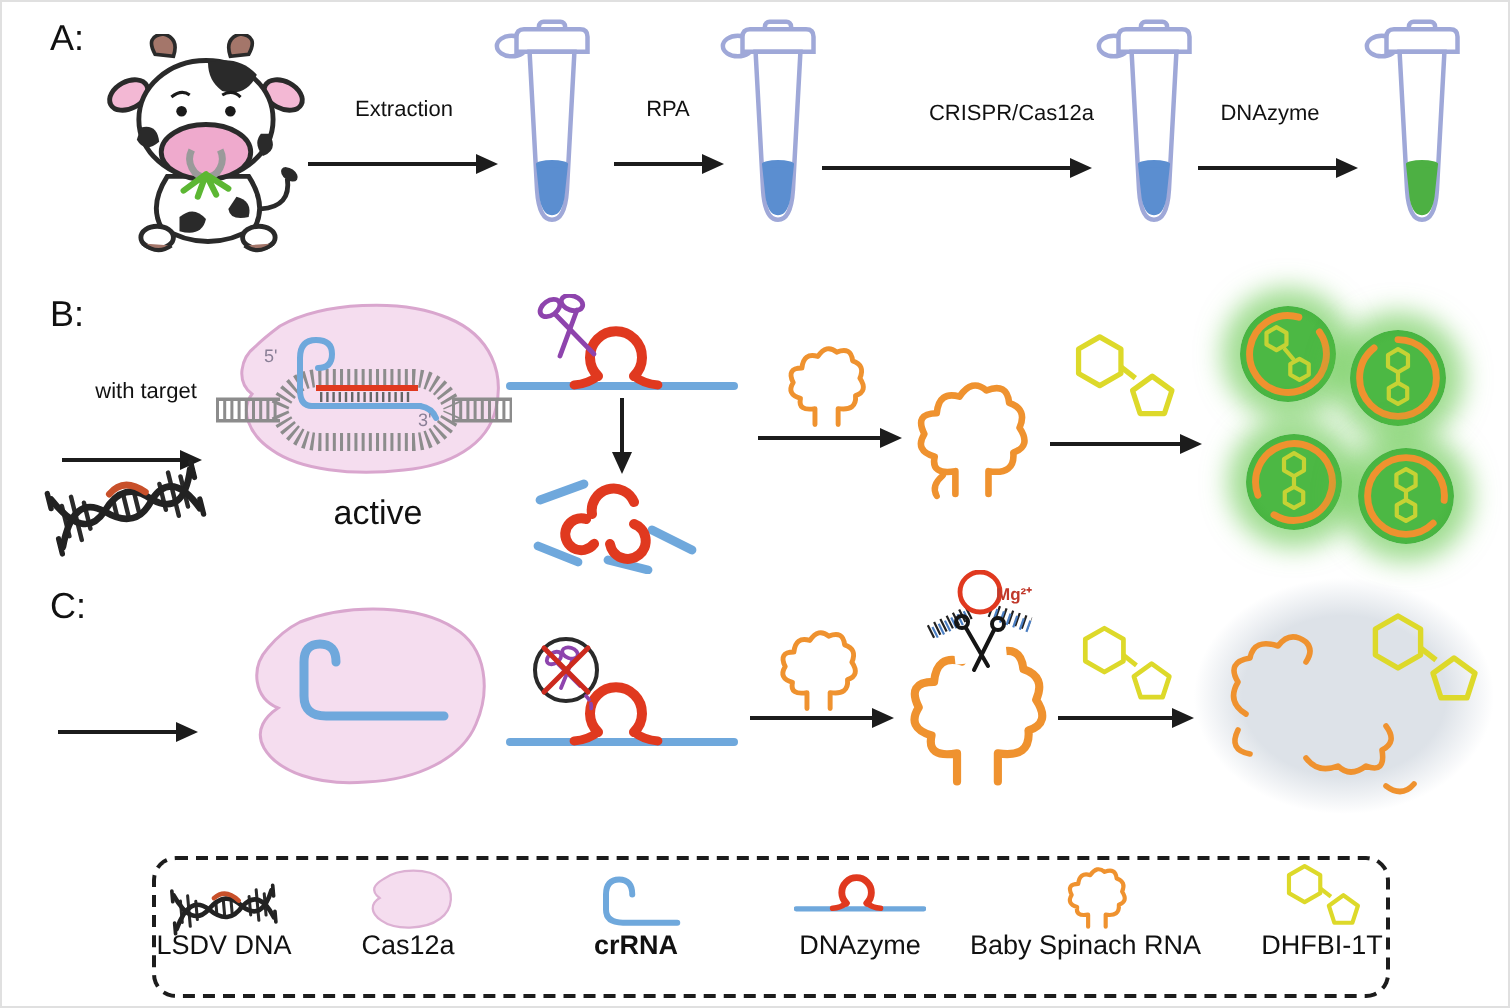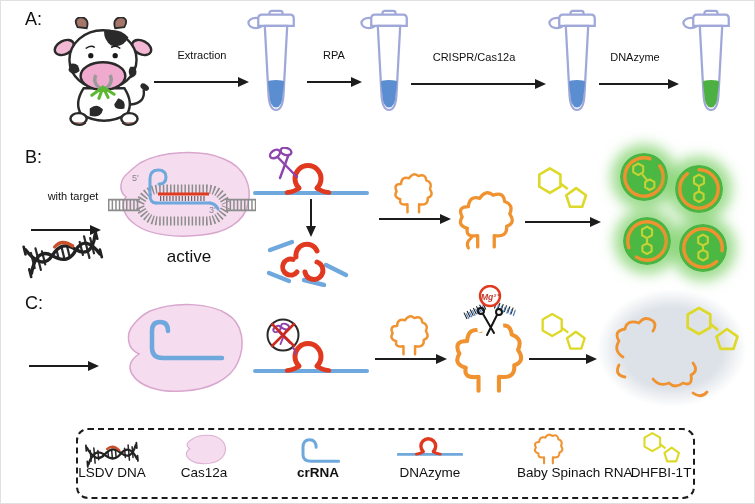--- a/index.html
+++ b/index.html
@@ -85,21 +85,21 @@
         <ellipse cx="9.5" cy="15" rx="8" ry="5.5"></ellipse>
         <rect x="24" y="2" width="14" height="6" rx="2.5"></rect>
         <path d="M16,6 h30 q4,0 4,4 v8 h-38 v-8 q0,-4 4,-4 z"></path>
         <path d="M19,18 L23,92 Q24,108 31,108 Q38,108 39,92 L43,18 Z"></path>
       </g>
       <path d="M22.4,78 L23.9,92 Q24.8,105.5 31,105.5 Q37.2,105.5 38.1,92 L39.6,78 Z" fill="#5b8ed0"></path>
       <ellipse cx="31" cy="78" rx="8.6" ry="2" fill="#5b8ed0"></ellipse>
     </svg>
   </div>
 
-  <div class="t" style="left:400px;top:50px;width:146px;">CRISPR/Cas12a</div>
+  <div class="t" style="left:400px;top:50px;width:146px;text-align:right;">CRISPR/Cas12a</div>
   <div class="arrow" style="left:410px;top:82px;width:125px;"></div>
 
   <div class="abs" style="left:547px;top:8px;">
     <svg width="58" height="114" viewBox="0 0 62 122">
       <g fill="#fff" stroke="#9fa8d8" stroke-width="2.4">
         <ellipse cx="9.5" cy="15" rx="8" ry="5.5"></ellipse>
         <rect x="24" y="2" width="14" height="6" rx="2.5"></rect>
         <path d="M16,6 h30 q4,0 4,4 v8 h-38 v-8 q0,-4 4,-4 z"></path>
         <path d="M19,18 L23,92 Q24,108 31,108 Q38,108 39,92 L43,18 Z"></path>
       </g>
@@ -309,21 +309,21 @@
         <path d="M46,20 L66,27" stroke="#222" stroke-width="7" stroke-dasharray="1.1 2.4"></path>
         <path d="M46,21.4 L66,28.4" stroke="#4a7ec2" stroke-width="6" stroke-dasharray="1.1 2.4" stroke-dashoffset="1.2"></path>
       </g>
       <circle cx="41" cy="11" r="10" fill="#fff" stroke="#e0391f" stroke-width="2.4"></circle>
       <g fill="none" stroke="#151515" stroke-width="2" stroke-linecap="round">
         <circle cx="32" cy="26" r="3"></circle>
         <circle cx="50" cy="27" r="3"></circle>
         <path d="M34,29 L45,48 M48,30 L38,50"></path>
       </g>
     </svg>
-    <span class="mg" style="left:29px;top:6px;width:24px;font-style:italic;">Mg²⁺</span>
+    <span class="mg" style="left:46px;top:6px;width:24px;">Mg²⁺</span>
   </div>
 
   <div class="arrow" style="left:528px;top:357px;width:58px;"></div>
   <div class="abs" style="left:536px;top:310px;">
     <svg width="54" height="45" viewBox="0 0 64 52">
       <g fill="none" stroke="#ddd92a" stroke-width="2.8" stroke-linejoin="round">
         <path d="M18,3 L29.3,9.5 L29.3,22.5 L18,29 L6.7,22.5 L6.7,9.5 Z"></path>
         <path d="M29.3,19 L37,25"></path>
         <path d="M46,24 L56.5,31.6 L52.5,43.9 L39.5,43.9 L35.5,31.6 Z"></path>
       </g>
@@ -382,21 +382,21 @@
       <path d="M46,27 Q41,31 34,31.5 M64,27 Q69,31 76,31.5" stroke="#e0391f" stroke-width="5" stroke-linecap="round" fill="none"></path>
     </svg>
   </div>
   <div class="t legendlbl" style="left:386px;top:464px;width:86px;">DNAzyme</div>
 
   <div class="abs" style="left:532px;top:430px;">
     <svg width="32" height="34" viewBox="0 0 58 62">
       <path d="M20,59 L20,48 Q8,50 10,41 Q0,38 5,30 Q0,20 11,20 Q12,9 22,12 Q28,3 35,9 Q45,5 46,15 Q55,18 51,27 Q57,36 48,39 Q49,50 36,48 L36,59" fill="none" stroke="#ef922f" stroke-width="3.8" stroke-linejoin="round" stroke-linecap="round"></path>
     </svg>
   </div>
-  <div class="t legendlbl" style="left:516px;top:464px;width:112px;">Baby Spinach RNA</div>
+  <div class="t legendlbl" style="left:484px;top:464px;width:112px;">Baby Spinach RNA</div>
 
   <div class="abs" style="left:638px;top:430px;">
     <svg width="46" height="36" viewBox="0 0 64 52">
       <g fill="none" stroke="#ddd92a" stroke-width="3" stroke-linejoin="round">
         <path d="M18,3 L29.3,9.5 L29.3,22.5 L18,29 L6.7,22.5 L6.7,9.5 Z"></path>
         <path d="M29.3,19 L37,25"></path>
         <path d="M46,24 L56.5,31.6 L52.5,43.9 L39.5,43.9 L35.5,31.6 Z"></path>
       </g>
     </svg>
   </div>

